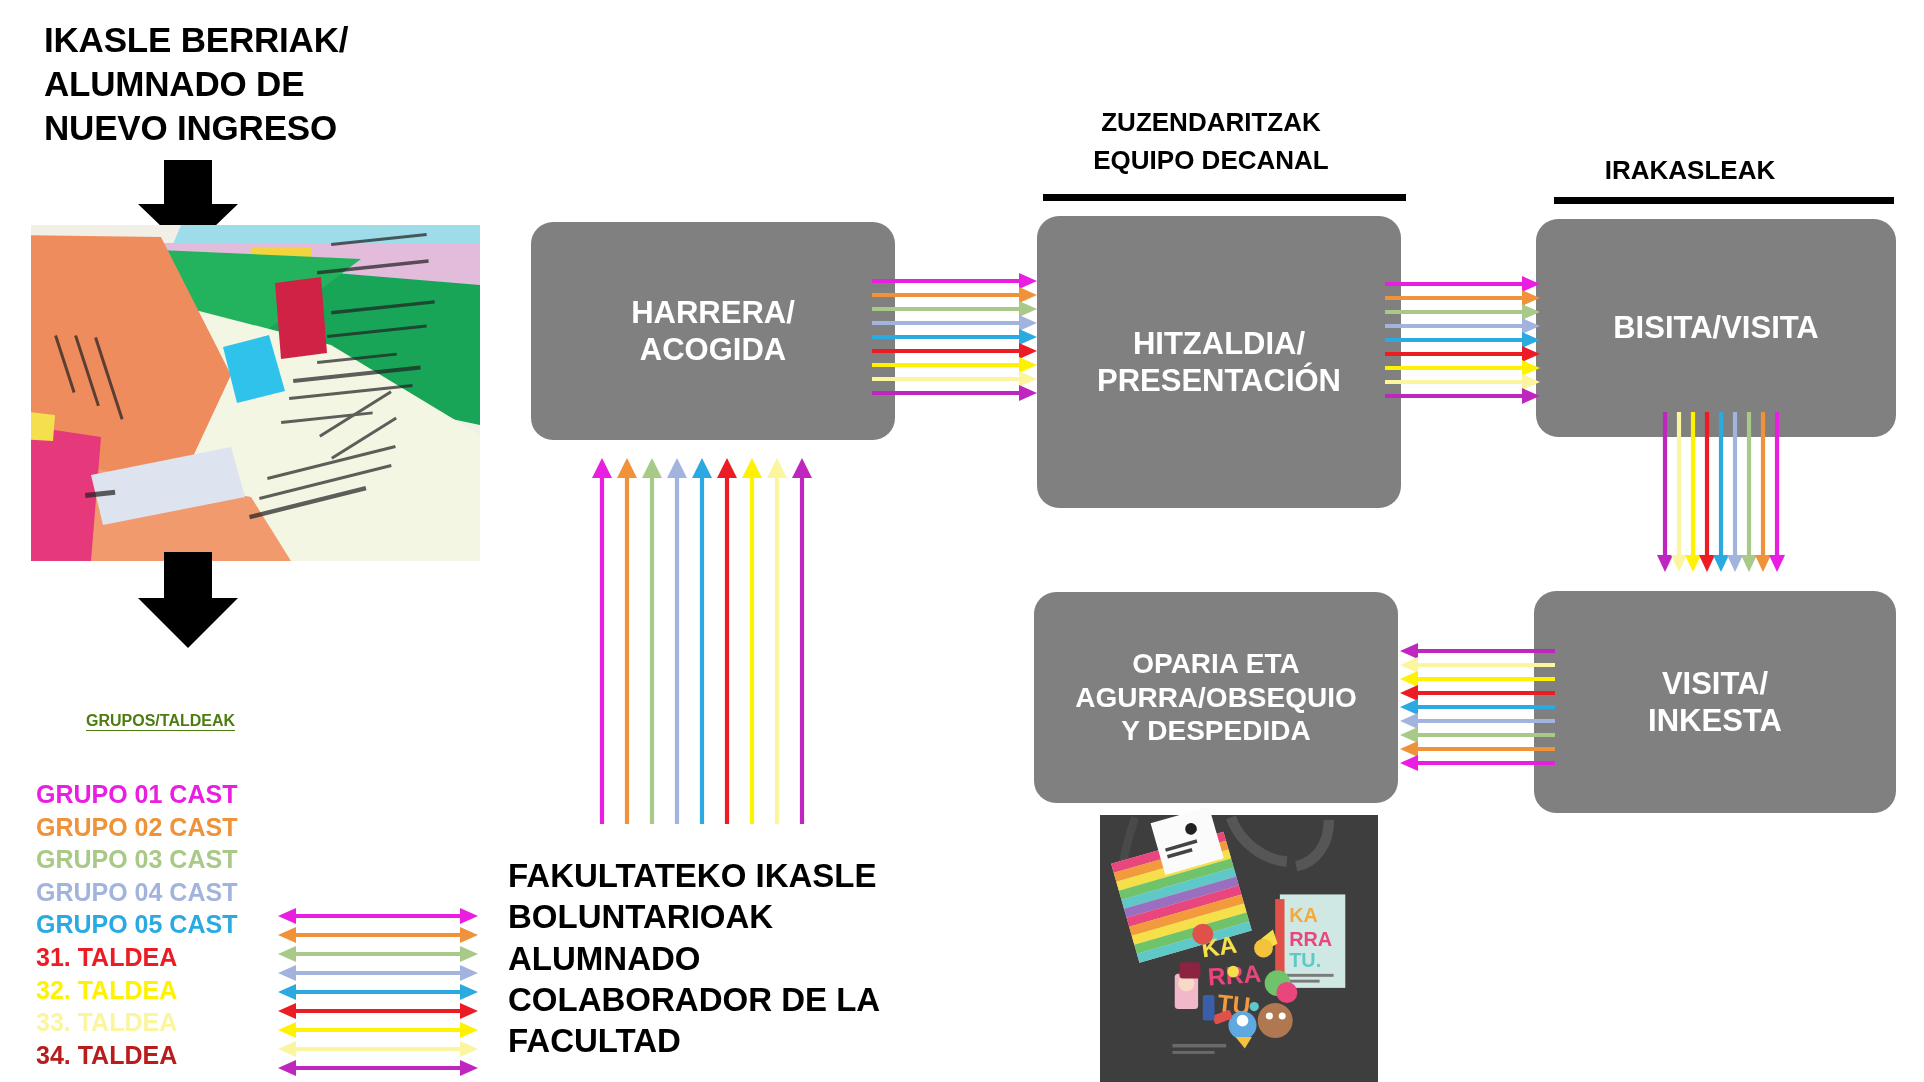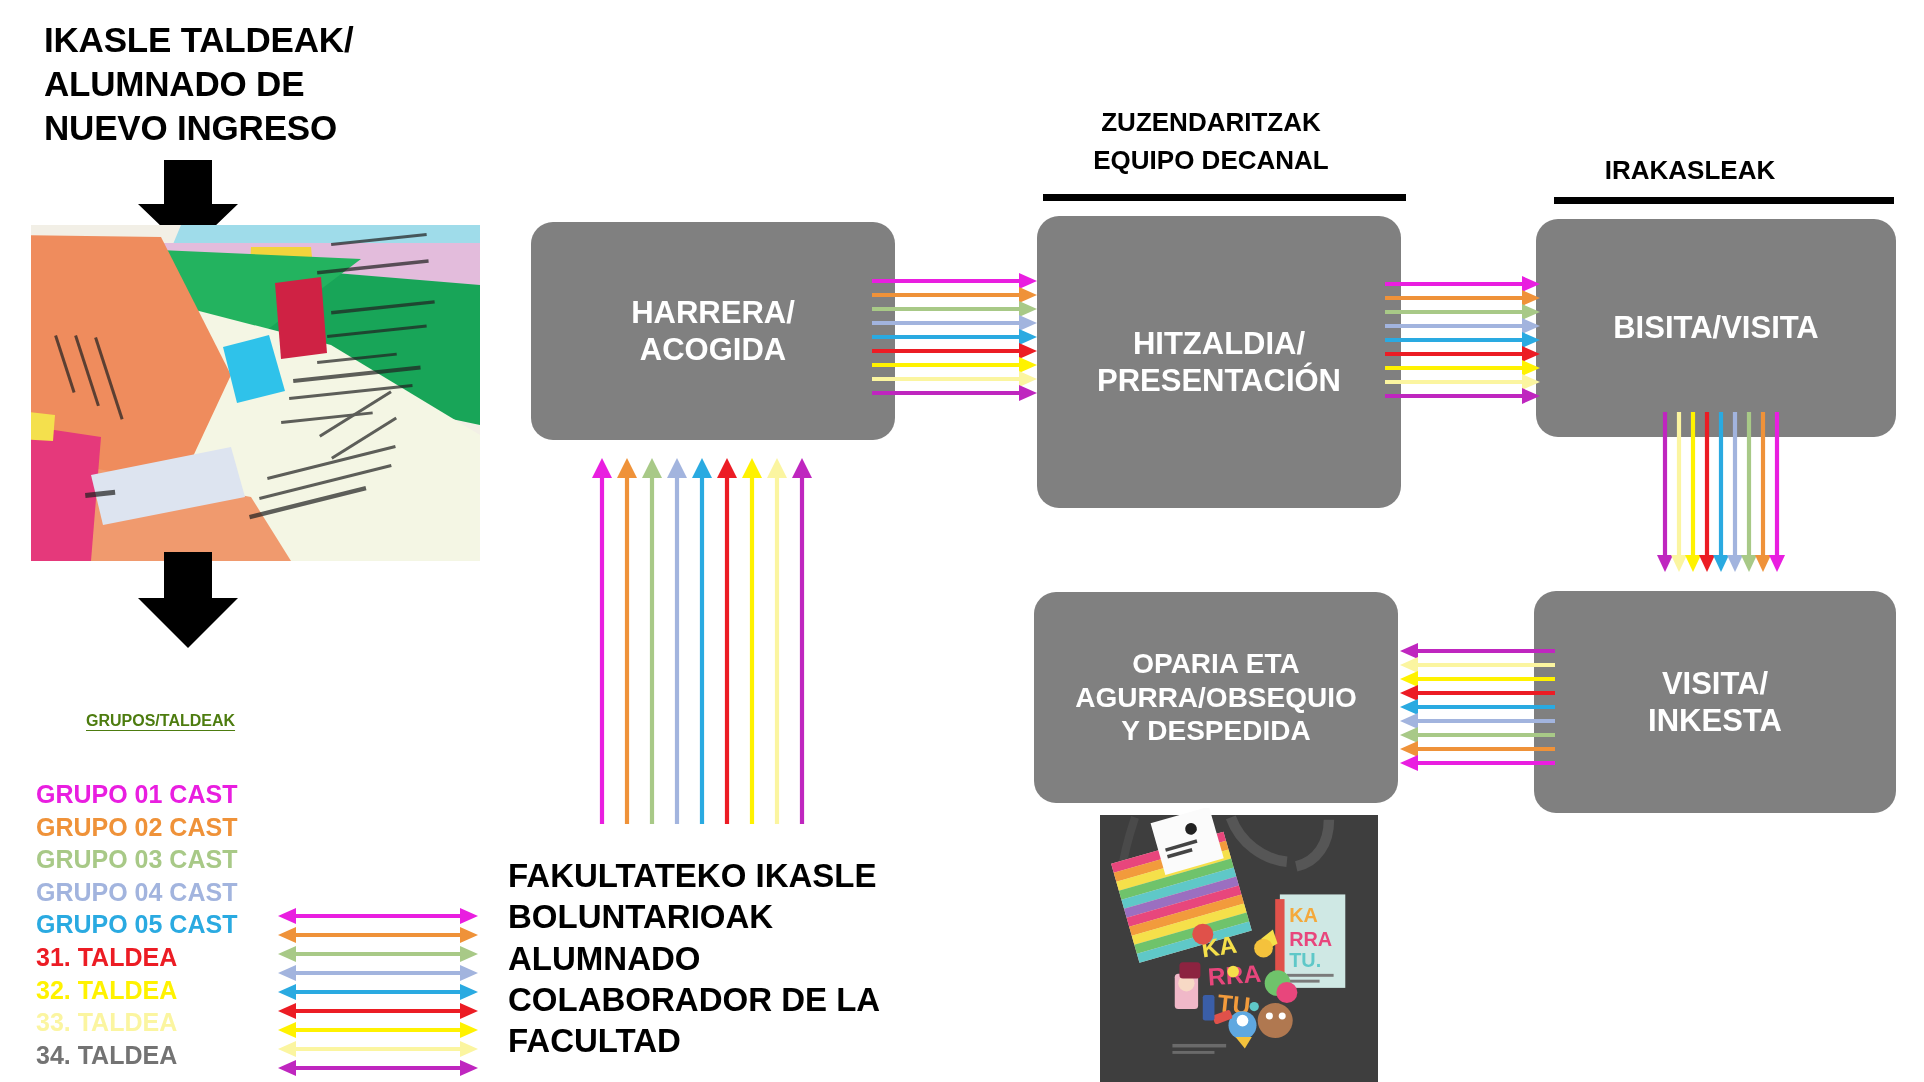--- a/index.html
+++ b/index.html
@@ -92,21 +92,21 @@
     color: #000;
     line-height: 1.25;
   }
 
   svg { display: block; overflow: visible; }
 </style>
 </head>
 <body>
 
 <div class="abs" id="main-title">
-  <div>IKASLE TALDEAK/</div>
+  <div>IKASLE BERRIAK/</div>
   <div>ALUMNADO DE</div>
   <div>NUEVO INGRESO</div>
 </div>
 
 <div class="abs" style="left:138px; top:160px; width:100px; height:92px;">
   <svg width="100" height="92" viewBox="0 0 100 92">
     <polygon points="26,0 74,0 74,44 100,44 50,92 0,44 26,44" fill="#000000"></polygon>
   </svg>
 </div>
 
@@ -195,21 +195,21 @@
   </div>
   <div class="legend-row" style="color:#ec1c24;">
     <span>31. TALDEA</span>
   </div>
   <div class="legend-row" style="color:#fff200;">
     <span>32. TALDEA</span>
   </div>
   <div class="legend-row" style="color:#fbf5a0;">
     <span>33. TALDEA</span>
   </div>
-  <div class="legend-row" style="color:#737373;">
+  <div class="legend-row" style="color:#b91c1c;">
     <span>34. TALDEA</span>
   </div>
 </div>
 
 <div class="abs" style="left:278px; top:908px; width:200px; height:164px;">
   <svg width="200" height="164" viewBox="0 0 200 164">
     <g stroke-width="4" fill="none">
       <line x1="16" y1="8" x2="184" y2="8" stroke="#e91ee0"></line>
       <line x1="16" y1="27" x2="184" y2="27" stroke="#ef9239"></line>
       <line x1="16" y1="46" x2="184" y2="46" stroke="#a8c987"></line>

